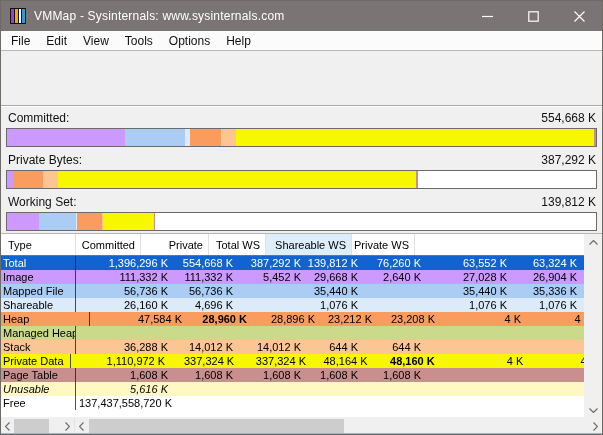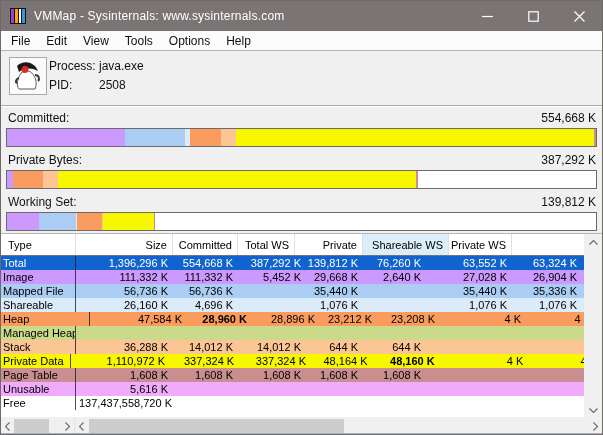--- a/index.html
+++ b/index.html
@@ -103,41 +103,20 @@
 
   <div class="menubar">
     <span class="menu-item">File</span>
     <span class="menu-item">Edit</span>
     <span class="menu-item">View</span>
     <span class="menu-item">Tools</span>
     <span class="menu-item">Options</span>
     <span class="menu-item">Help</span>
   </div>
 
-  <div class="process-panel">
-    <div class="proc-icon">
-      <svg width="36" height="36" viewBox="0 0 36 36">
-        <path d="M7,8 C13,2 24,3 28,13 C21,9 14,10 9,14 Z" fill="#1a1a1a"></path>
-        <path d="M12,14 C7,20 6,28 9,31 L25,31 C28,25 25,16 19,13 Z" fill="#ffffff" stroke="#5a5a5a" stroke-width="1"></path>
-        <path d="M9,20 C6,21 5,24 7,25" fill="none" stroke="#3a3a3a" stroke-width="2"></path>
-        <path d="M25,17 C29,17 30,21 28,23" fill="none" stroke="#3a3a3a" stroke-width="2"></path>
-        <circle cx="15" cy="11.5" r="3.4" fill="#dd2c1e"></circle>
-      </svg>
-    </div>
-    <div class="proc-rows">
-      <div class="proc-row">
-        <span class="proc-label">Process:</span>
-        <span>java.exe</span>
-      </div>
-      <div class="proc-row">
-        <span class="proc-label">PID:</span>
-        <span>2508</span>
-      </div>
-    </div>
-  </div>
   <div class="groove" style="top:104px"></div>
 
   <div class="bars">
     <div class="bar-group" style="top:3px">
       <div class="bar-labels">
         <span>Committed:</span>
         <span>554,668 K</span>
       </div>
       <div class="bar">
           <div class="seg" style="width: 20.07%; background: rgb(204, 153, 255);"></div>
@@ -175,24 +154,23 @@
           <div class="seg" style="width: 0.12%; background: rgb(251, 198, 148);"></div>
           <div class="seg" style="width: 8.68%; background: rgb(247, 247, 0);"></div>
           <div class="seg" style="width: 0.29%; background: rgb(201, 143, 143);"></div>
         </div>
     </div>
   </div>
 
   <div class="table">
     <div class="thead">
         <div class="th txt" style="width: 75px;">Type</div>
-        <div class="th num" style="width: 97px;">Size</div>
         <div class="th num" style="width: 65px;">Committed</div>
+        <div class="th num" style="width: 68px;">Private</div>
         <div class="th num" style="width: 57px;">Total WS</div>
-        <div class="th num" style="width: 68px;">Private</div>
         <div class="th num" style="width: 86px; background: rgb(221, 238, 251);">Shareable WS</div>
         <div class="th num" style="width: 63px;">Private WS</div>
       </div>
     <div class="tbody">
         <div class="trow" style="background: rgb(17, 100, 208); color: rgb(255, 255, 255);">
           <div class="tcell type" style="width: 75px;">Total</div>
           <div class="tcell num" style="width: 97px;">1,396,296 K</div>
           <div class="tcell num" style="width: 65px;">554,668 K</div>
           <div class="tcell num" style="width: 68px;">387,292 K</div>
           <div class="tcell num" style="width: 57px;">139,812 K</div>
@@ -273,21 +251,21 @@
         <div class="trow" style="background: rgb(201, 143, 143);">
           <div class="tcell type" style="width: 75px;">Page Table</div>
           <div class="tcell num" style="width: 97px;">1,608 K</div>
           <div class="tcell num" style="width: 65px;">1,608 K</div>
           <div class="tcell num" style="width: 68px;">1,608 K</div>
           <div class="tcell num" style="width: 57px;">1,608 K</div>
           <div class="tcell num" style="width: 63px;">1,608 K</div>
           <div class="tcell num" style="width: 86px;"></div>
           <div class="tcell num" style="width: 70px;"></div>
         </div>
-        <div class="trow" style="background: #f0abfc;">
+        <div class="trow" style="background: #fef9c3; font-style: italic;">
           <div class="tcell type" style="width: 75px;">Unusable</div>
           <div class="tcell num" style="width: 97px;">5,616 K</div>
           <div class="tcell num" style="width: 65px;"></div>
           <div class="tcell num" style="width: 68px;"></div>
           <div class="tcell num" style="width: 57px;"></div>
           <div class="tcell num" style="width: 63px;"></div>
           <div class="tcell num" style="width: 86px;"></div>
           <div class="tcell num" style="width: 70px;"></div>
         </div>
         <div class="trow" style="background: rgb(255, 255, 255);">

